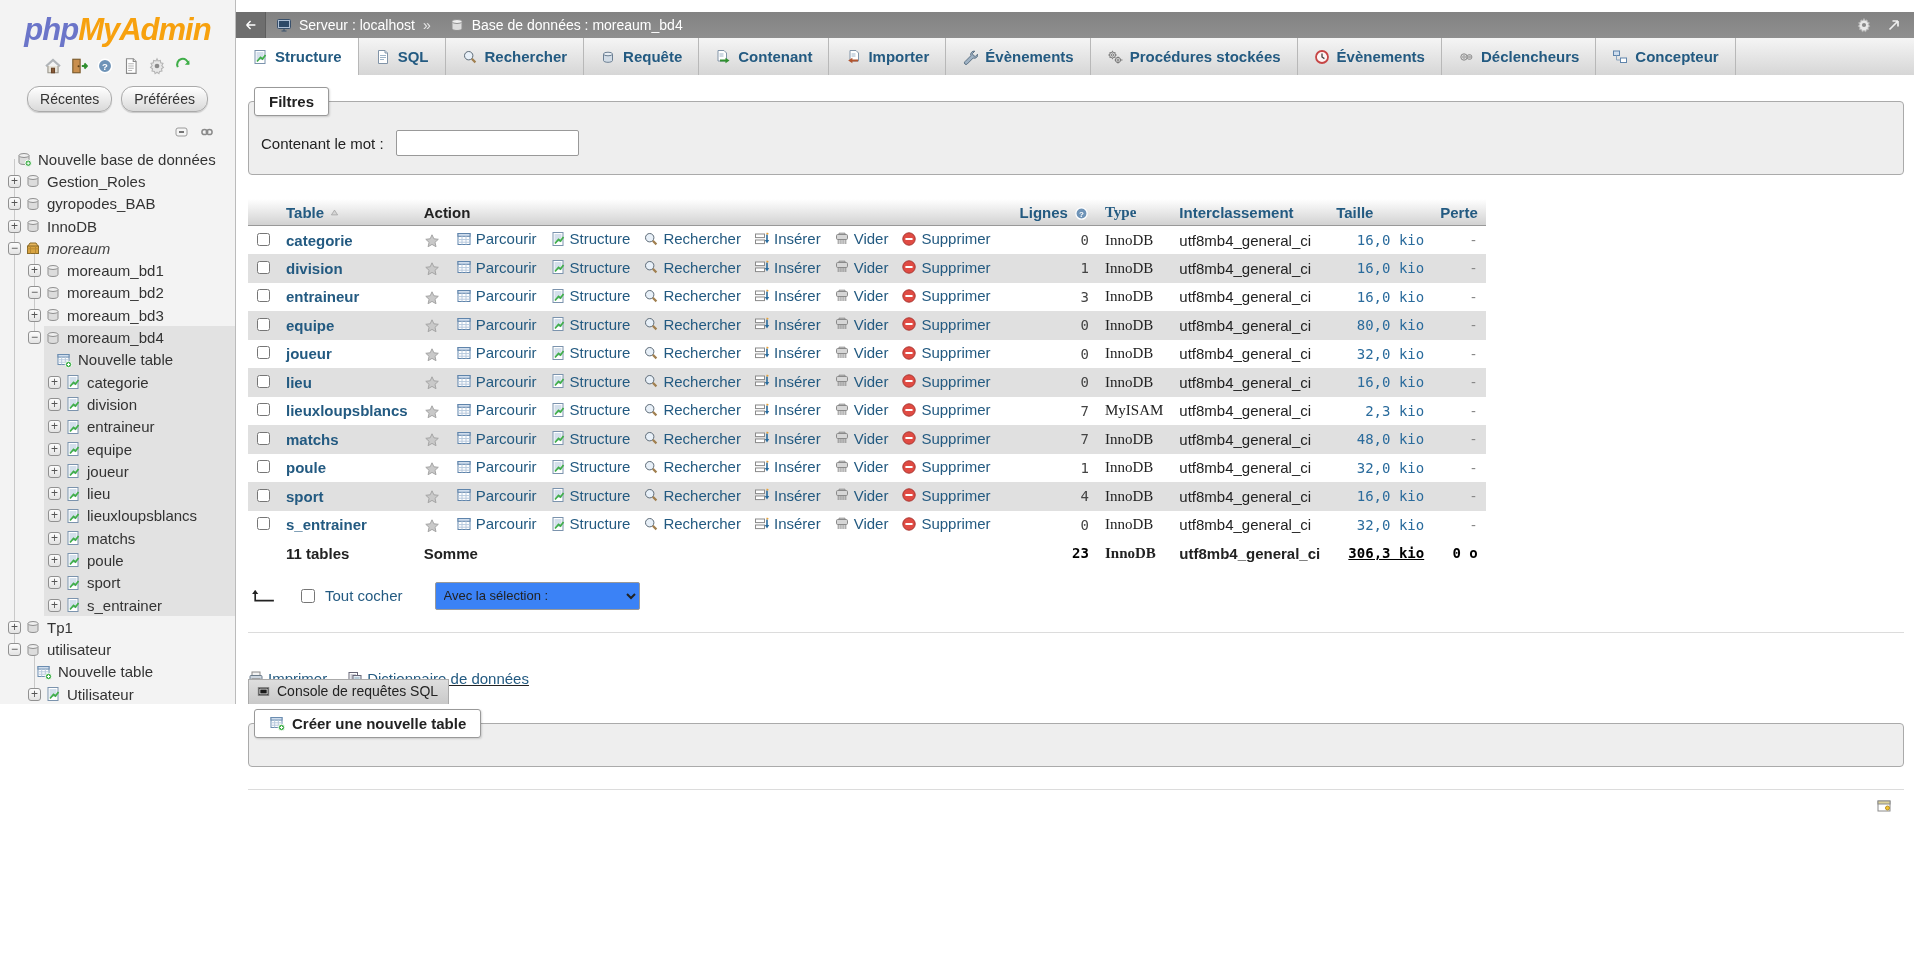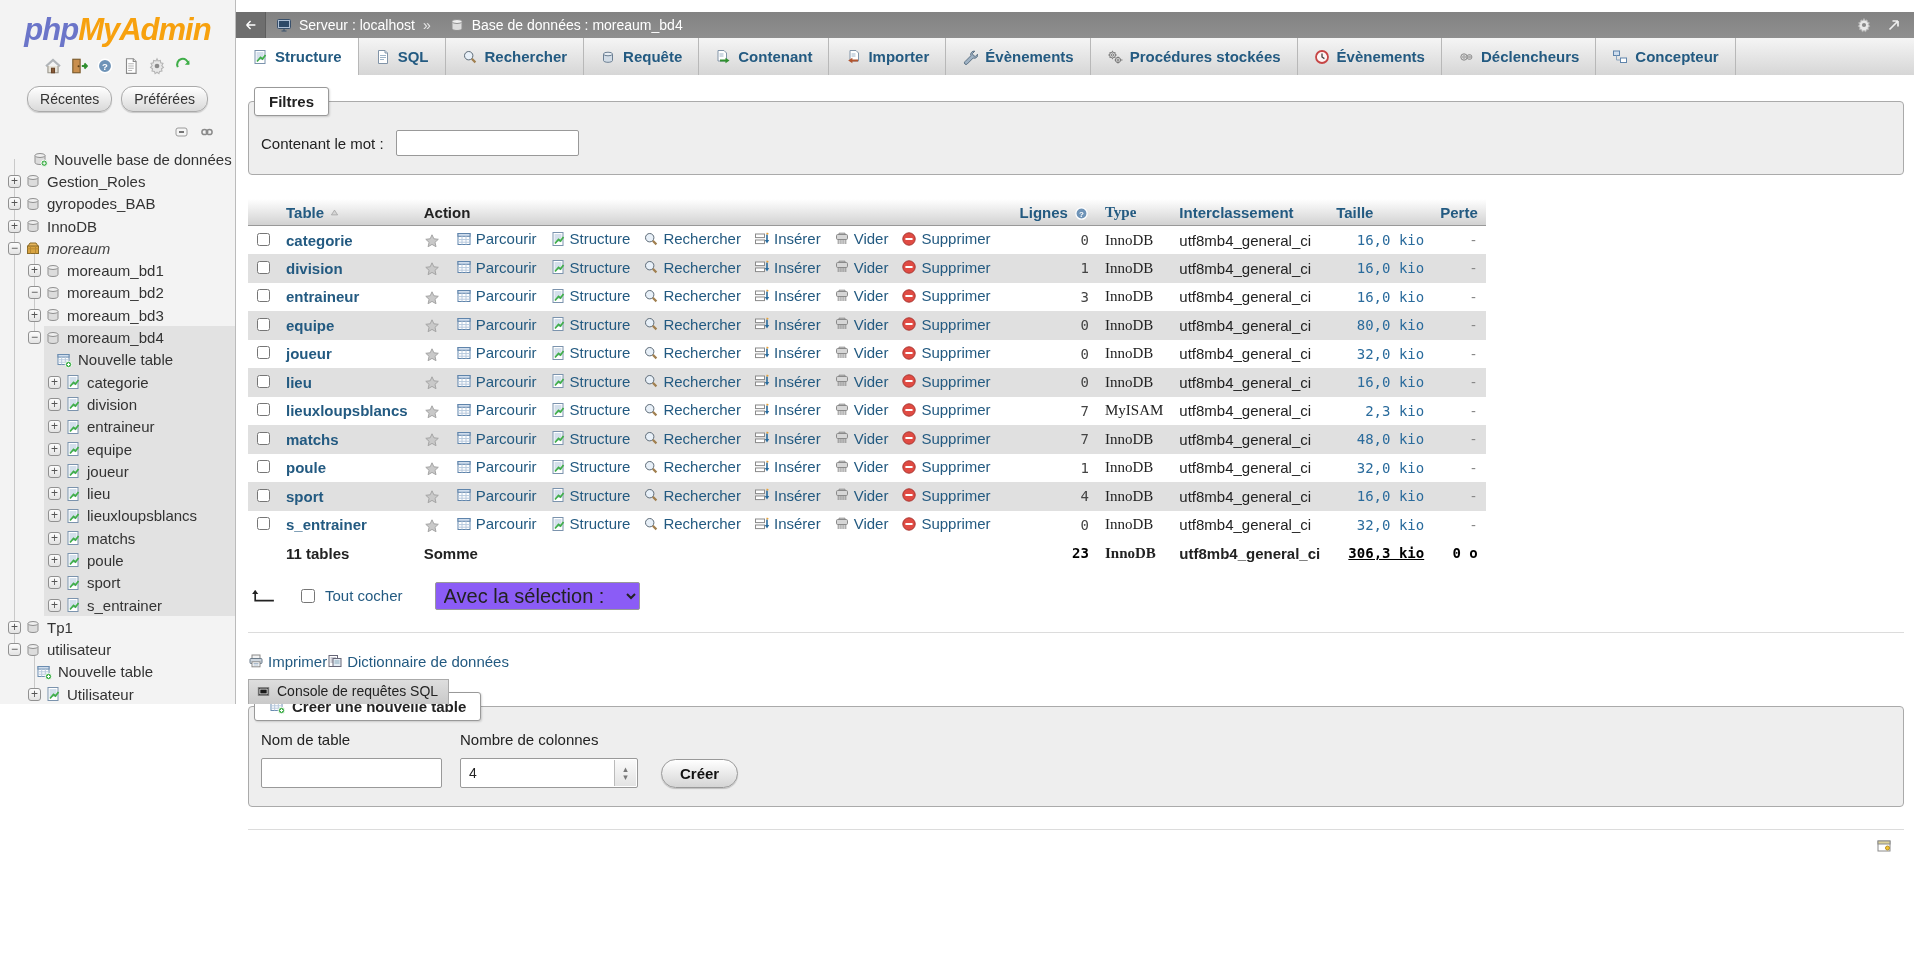--- a/index.html
+++ b/index.html
@@ -79,24 +79,24 @@
   .helpicon { width:15px; height:15px; display:inline-block; margin-left:6px; position:relative; top:3px; cursor:pointer; }
   tfoot td { font-weight:bold; }
   tfoot .mono { font-weight:bold; color:#000; }
   tfoot td.c-size { color:#000;text-decoration:underline; }
   tfoot td.c-ovh { color:#000; }
 
   .bulkrow { display:flex; align-items:center; margin-top:14px; gap:10px; }
   .checkall-ic { width:27px; height:17px; margin-left:2px; }
   .bulkrow input[type=checkbox] { margin-left:14px; width:14px; height:14px; cursor:pointer; }
   .linkblue { color:#235a81; text-decoration:none; cursor:pointer; }
-  .selwrap select { margin-left:22px; width:205px; height:28px; border:1px solid #999; background:#8b5cf6; font-family:inherit; font-size:20px; padding:0 4px; color:#222; border-radius:2px; }
+  .selwrap select { margin-left:22px; width:205px; height:28px; border:1px solid #999; background:#3b82f6; font-family:inherit; font-size:13px; padding:0 4px; color:#222; border-radius:2px; }
 
   hr.sep { border:none; border-top:1px solid #dcdcdc; margin:22px 0 0; }
-  .printrow { display:flex; margin-top:20px; align-items:center; }
+  .printrow { display:flex; gap:20px; margin-top:37px; align-items:center;text-decoration:underline; }
   .printrow .act { margin-right:0; }
 
   .cfields { display:flex; align-items:flex-end; }
   .fgroup { display:flex; flex-direction:column; }
   .fgroup .flabel { font-size:15px; color:#222; margin-bottom:10px; }
   .nameinput { width:181px; height:30px; border:1px solid #999; border-radius:2px; padding:0 8px; font-family:inherit; font-size:14px; background:#fff; }
   .g1 { width:199px; }
   .numwrap { position:relative; width:178px; height:30px; border:1px solid #999; border-radius:2px; background:#fff; display:flex; align-items:center; }
   .numwrap .nval { padding-left:8px; font-size:14px; color:#222; }
   .spin { position:absolute; right:1px; top:1px; bottom:1px; width:22px; background:linear-gradient(#fafafa,#e3e3e3); border-left:1px solid #bbb; display:flex; flex-direction:column; align-items:center; justify-content:center; color:#777; font-size:9px; line-height:8px; cursor:pointer; }
@@ -175,21 +175,21 @@
             <path d="M6.5 8h3" stroke="#8a8a8a" stroke-width="1.5"></path>
           </svg>
         </span>
     </div>
     <div id="treewrap">
       <div class="trunk" style="left: 14px; top: 11px; height: 490.6px;"></div>
         <div class="trunk" style="left: 34px; top: 100.2px; height: 89.2px;"></div>
         <div class="trunk" style="left: 54px; top: 189.4px; height: 267.6px;"></div>
         <div class="trunk" style="left: 34px; top: 501.6px; height: 44.6px;"></div>
         <ul id="tree">
-          <li class="trow" style="padding-left: 24px;">
+          <li class="trow" style="padding-left: 8px;">
             <span class="exp none"></span>
             <span class="ic ticon">
               <svg viewBox="0 0 16 16">
                 <path d="M3 4.5v7c0 1.2 2.2 2 5 2s5-.8 5-2v-7" fill="#dcdcdc" stroke="#8f8f8f"></path>
                 <ellipse cx="8" cy="4.5" rx="5" ry="2" fill="#efefef" stroke="#8f8f8f"></ellipse>
                 <circle cx="12.2" cy="12.2" r="3.2" fill="#3fae49" stroke="#fff"></circle>
                 <path d="M12.2 10.6v3.2M10.6 12.2h3.2" stroke="#fff" fill="none"></path>
               </svg>
             </span>
             <span class="tlabel">Nouvelle base de données</span>
@@ -1438,37 +1438,20 @@
               <svg viewBox="0 0 16 16">
                 <rect x="2" y="2.5" width="11" height="10" fill="#fff" stroke="#6a8cb0"></rect>
                 <rect x="2" y="2.5" width="11" height="2.6" fill="#cfdded" stroke="#6a8cb0"></rect>
                 <path d="M5.7 5.1v7.4M9.3 5.1v7.4M2 7.8h11M2 10.2h11" stroke="#b7c9dd" fill="none"></path>
                 <circle cx="12.5" cy="12.5" r="3.2" fill="#3fae49" stroke="#fff"></circle>
                 <path d="M12.5 10.9v3.2M10.9 12.5h3.2" stroke="#fff" fill="none"></path>
               </svg>
             </span>
           <span>Créer une nouvelle table</span>
         </div>
-        <div class="cfields">
-          <div class="fgroup g1">
-            <span class="flabel">Nom de table</span>
-            <input class="nameinput" type="text" value="" style="">
-          </div>
-          <div class="fgroup">
-            <span class="flabel">Nombre de colonnes</span>
-            <span class="numwrap">
-              <span class="nval">4</span>
-              <span class="spin">
-                  <span>▴</span>
-                  <span>▾</span>
-                </span>
-            </span>
-          </div>
-          <button class="createbtn">Créer</button>
-        </div>
       </div>
 
       <hr class="sep">
       <span class="ic cornericon">
           <svg viewBox="0 0 16 16">
             <rect x="2" y="3" width="12" height="10" fill="#fff" stroke="#8a8a8a"></rect>
             <rect x="2" y="3" width="12" height="3" fill="#dcd29a" stroke="#8a8a8a"></rect>
             <circle cx="11.5" cy="10" r="2" fill="#f4c430" stroke="#b8901f"></circle>
           </svg>
         </span>

